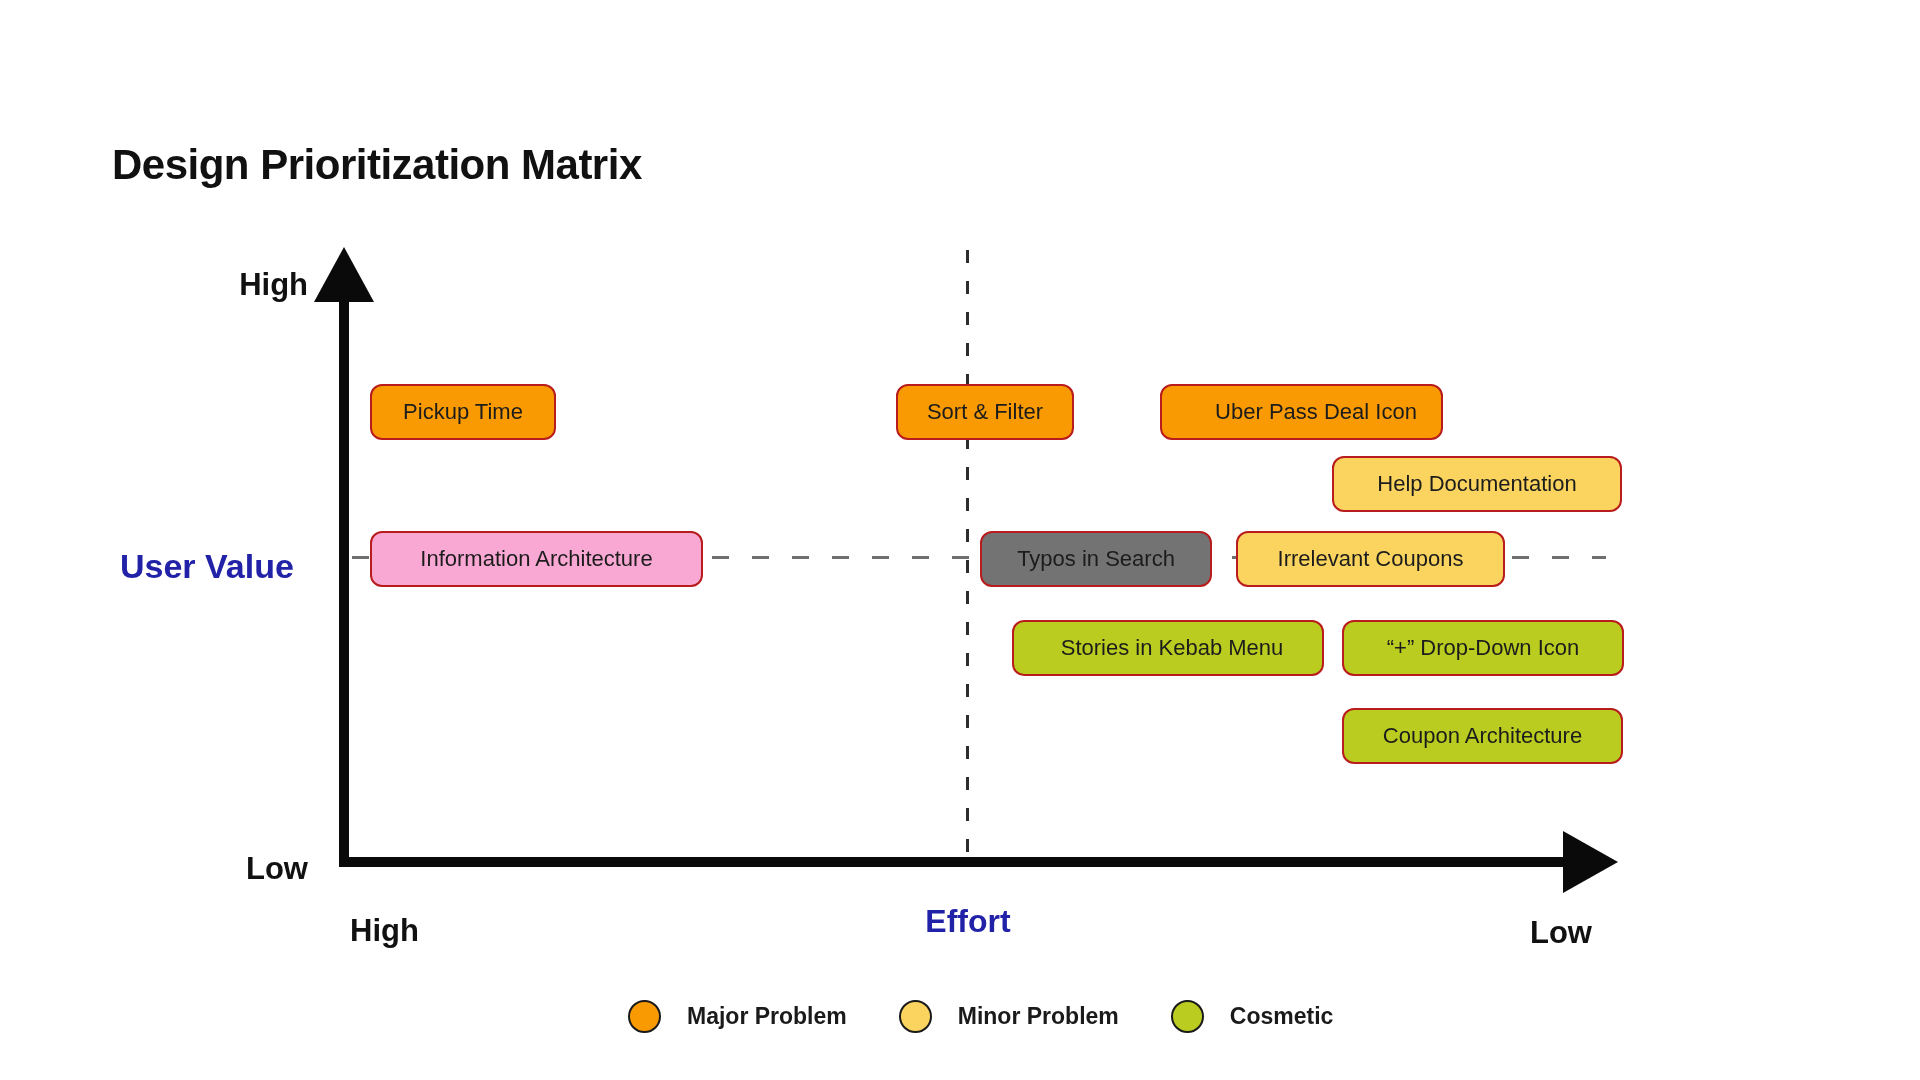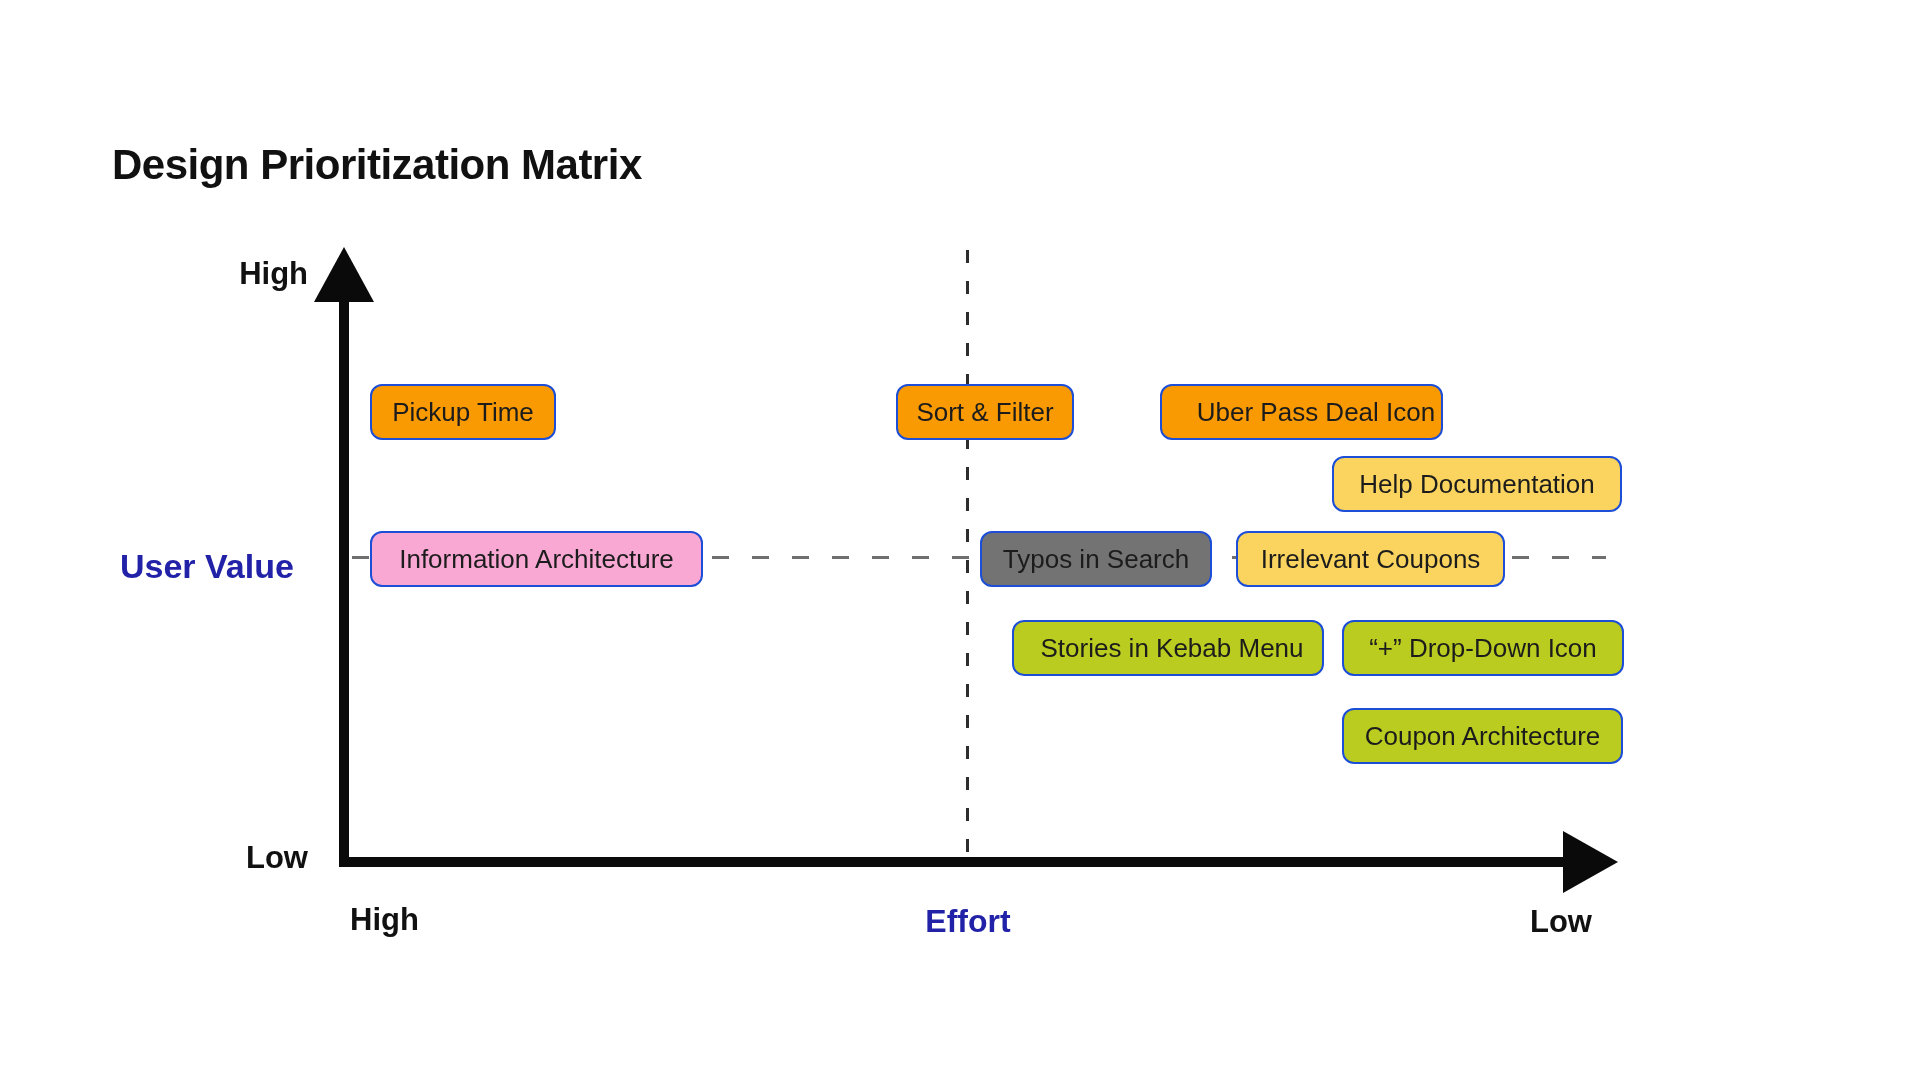--- a/index.html
+++ b/index.html
@@ -82,43 +82,44 @@
     background: repeating-linear-gradient(to right, #6f6f6f 0 17px, transparent 17px 40px);
     z-index: 1;
   }
   
   .axis-word {
     position: absolute;
     font-size: 31px;
     font-weight: 700;
     color: #111111;
     white-space: nowrap;
+    margin-top: 11px;
   }
   .y-high { left: 188px; top: 256px; width: 120px; text-align: right; }
   .y-low  { left: 188px; top: 840px; width: 120px; text-align: right; }
   .x-high { left: 350px; top: 902px; }
   .x-low  { left: 1505px; top: 904px; width: 112px; text-align: center; }
   .blue-label {
     position: absolute;
     font-weight: 700;
     white-space: nowrap;
   }
   .user-value { left: 120px; top: 547px; font-size: 34px; }
   .effort { left: 868px; top: 903px; width: 200px; text-align: center; font-size: 32px; }
   
   .badge {
     position: absolute;
     height: 56px;
     box-sizing: border-box;
-    border: 2px solid #1d4ed8;
+    border: 2px solid #b91c1c;
     border-radius: 12px;
     display: flex;
     align-items: center;
     justify-content: center;
-    font-size: 26px;
+    font-size: 22px;
     color: #1c1c1c;
     white-space: nowrap;
     z-index: 2;
   }
   
   .legend {
     position: absolute;
     left: 628px;
     top: 1000px;
     display: flex;
@@ -175,14 +176,28 @@
       <div class="badge" style="left: 1160px; top: 384px; width: 283px; background: rgb(250, 154, 2); padding-left: 29px;">Uber Pass Deal Icon</div>
       <div class="badge" style="left: 1332px; top: 456px; width: 290px; background: rgb(250, 212, 94);">Help Documentation</div>
       <div class="badge" style="left: 370px; top: 531px; width: 333px; background: #f9a8d4;">Information Architecture</div>
       <div class="badge" style="left: 932px; top: 531px; width: 232px; background: #737373; margin-left: 48px;">Typos in Search</div>
       <div class="badge" style="left: 1236px; top: 531px; width: 269px; background: rgb(250, 212, 94);">Irrelevant Coupons</div>
       <div class="badge" style="left: 1012px; top: 620px; width: 312px; background: rgb(185, 204, 31); padding-left: 8px;">Stories in Kebab Menu</div>
       <div class="badge" style="left: 1342px; top: 620px; width: 282px; background: rgb(185, 204, 31);">“+” Drop-Down Icon</div>
       <div class="badge" style="left: 1342px; top: 708px; width: 281px; background: rgb(185, 204, 31);">Coupon Architecture</div>
     </div>
 
+  <div class="legend" id="legend">
+      <div class="legend-item">
+        <span class="legend-swatch" style="background: rgb(250, 154, 2);"></span>
+        <span class="legend-label">Major Problem</span>
+      </div>
+      <div class="legend-item">
+        <span class="legend-swatch" style="background: rgb(250, 212, 94);"></span>
+        <span class="legend-label">Minor Problem</span>
+      </div>
+      <div class="legend-item">
+        <span class="legend-swatch" style="background: rgb(185, 204, 31);"></span>
+        <span class="legend-label">Cosmetic</span>
+      </div>
+    </div>
 
 </div>
 
 </body></html>

